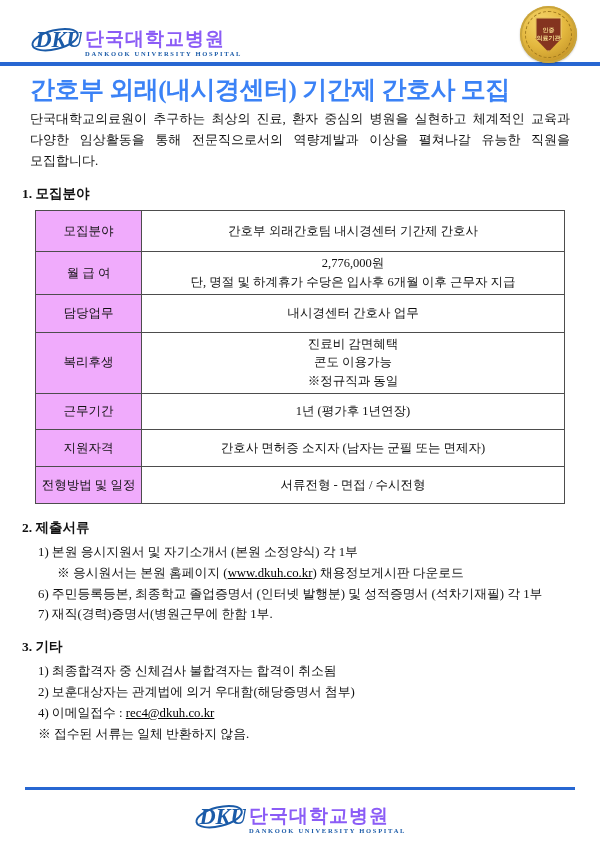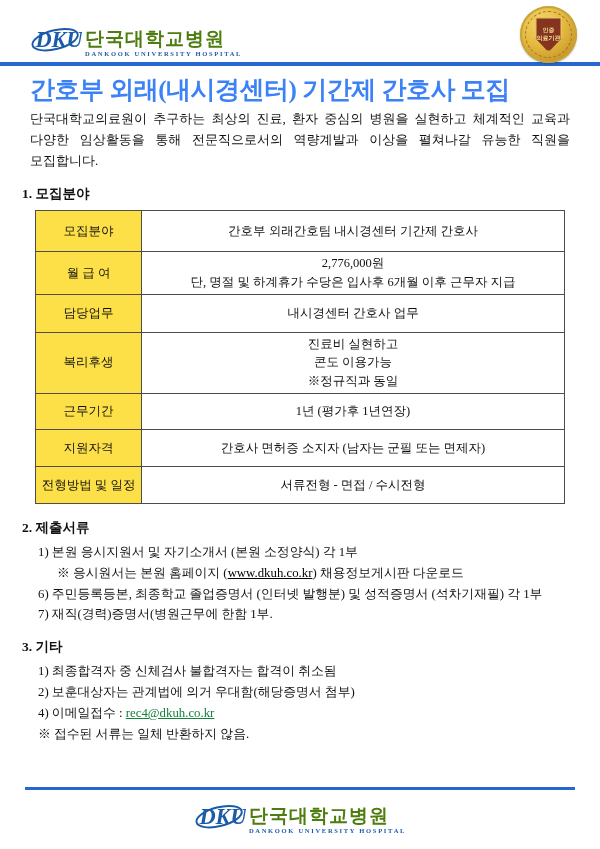--- a/index.html
+++ b/index.html
@@ -3,21 +3,21 @@
 <meta charset="utf-8">
 <style>
   html,body{margin:0;padding:0;background:#ffffff;}
   .page{position:relative;width:600px;height:849px;background:#ffffff;overflow:hidden;
         font-family:Liberation Serif, serif;color:#111;}
   
   .header{position:relative;padding-top:24px;}
   .logo{margin-left:30px;display:flex;align-items:flex-end;gap:3px;height:34px;}
   .logo-mark{flex:0 0 auto;}
   .logo-text{display:flex;flex-direction:column;line-height:1;padding-bottom:1px;}
-  .logo-ko{font-size:19px;font-weight:800;color:#4d7c0f;letter-spacing:1px;margin-top:28px;}
+  .logo-ko{font-size:19px;font-weight:800;color:#8b5cf6;letter-spacing:1px;margin-top:28px;}
   .logo-en{font-size:6.5px;font-weight:bold;color:#1b5ba8;letter-spacing:1.7px;margin-top:3px;}
   .top-line{height:4px;background:#2767d2;margin-top:4px;}
   
   .seal{position:absolute;right:23px;top:6px;width:57px;height:57px;border-radius:50%;
         background:radial-gradient(circle at 38% 30%,#f6d76d 0%,#e3b73e 45%,#c8982a 75%,#b5831d 100%);
         box-shadow:inset 0 0 0 2px #c9a43c, 0 1px 2px rgba(0,0,0,.25);
         display:flex;align-items:center;justify-content:center;}
   .seal::before{content:"";position:absolute;inset:5px;border-radius:50%;border:1px dashed #9d761c;}
   .seal-shield{position:relative;width:27px;height:35px;background:#84341f;
         clip-path:polygon(0 0,100% 0,100% 60%,50% 100%,0 60%);
@@ -28,31 +28,31 @@
   .content{padding:0 30px 0 22px;}
   .title{margin:7px 0 2px 8px;font-size:25px;font-weight:800;letter-spacing:-0.5px;color:#3b82f6;}
   .intro{margin:2px 0 0 8px;font-size:13px;line-height:1.62;text-align:justify;word-break:keep-all;}
   .sec-heading{font-size:13.5px;font-weight:700;}
   .sec1-heading{margin-top:14px;}
   
   table.recruit{border-collapse:collapse;margin:7px 0 0 13px;width:530px;table-layout:fixed;
         font-size:12.5px;}
   table.recruit td{border:1px solid #4d4d4d;text-align:center;vertical-align:middle;
         padding:2px 4px;line-height:1.5;}
-  td.lbl{width:97px;background:#fde047;white-space:nowrap;}
+  td.lbl{width:97px;background:#f0abfc;white-space:nowrap;}
   tr.r1{height:41px;} tr.r2{height:41px;} tr.r3{height:38px;} tr.r4{height:57px;}
   tr.r5{height:29px;} tr.r6{height:36px;} tr.r7{height:37px;} tr.r8{height:37px;}
   
   .sec2-heading{margin-top:15px;}
   .sec3-heading{margin-top:13px;}
   .doc-list{margin:5px 0 0 16px;font-size:12.8px;line-height:1.63;}
   .doc-list .line{white-space:nowrap;}
   .doc-list .note-indent{margin-left:19px;}
   .link-purple{color:#000000;text-decoration:underline;cursor:pointer;}
-  .link-blue{color:#15803d;text-decoration:underline;cursor:pointer;}
+  .link-blue{color:#000000;text-decoration:underline;cursor:pointer;}
   
   .footer{position:absolute;left:0;right:0;top:787px;}
   .footer-line{height:3px;background:#2767d2;margin:0 25px;}
   .footer-logo-wrap{display:flex;justify-content:center;margin-top:11px;}
 </style>
 </head>
 <body>
 
 <div class="page">
 
@@ -103,21 +103,21 @@
         </tr>
         <tr class="r3">
           <td class="lbl">담당업무</td>
           <td>
             <div>내시경센터 간호사 업무</div>
           </td>
         </tr>
         <tr class="r4">
           <td class="lbl">복리후생</td>
           <td>
-            <div>진료비 실현하고</div>
+            <div>진료비 감면혜택</div>
             <div>콘도 이용가능</div>
             <div>※정규직과 동일</div>
           </td>
         </tr>
         <tr class="r6">
           <td class="lbl">근무기간</td>
           <td>
             <div>1년 (평가후 1년연장)</div>
           </td>
         </tr>

